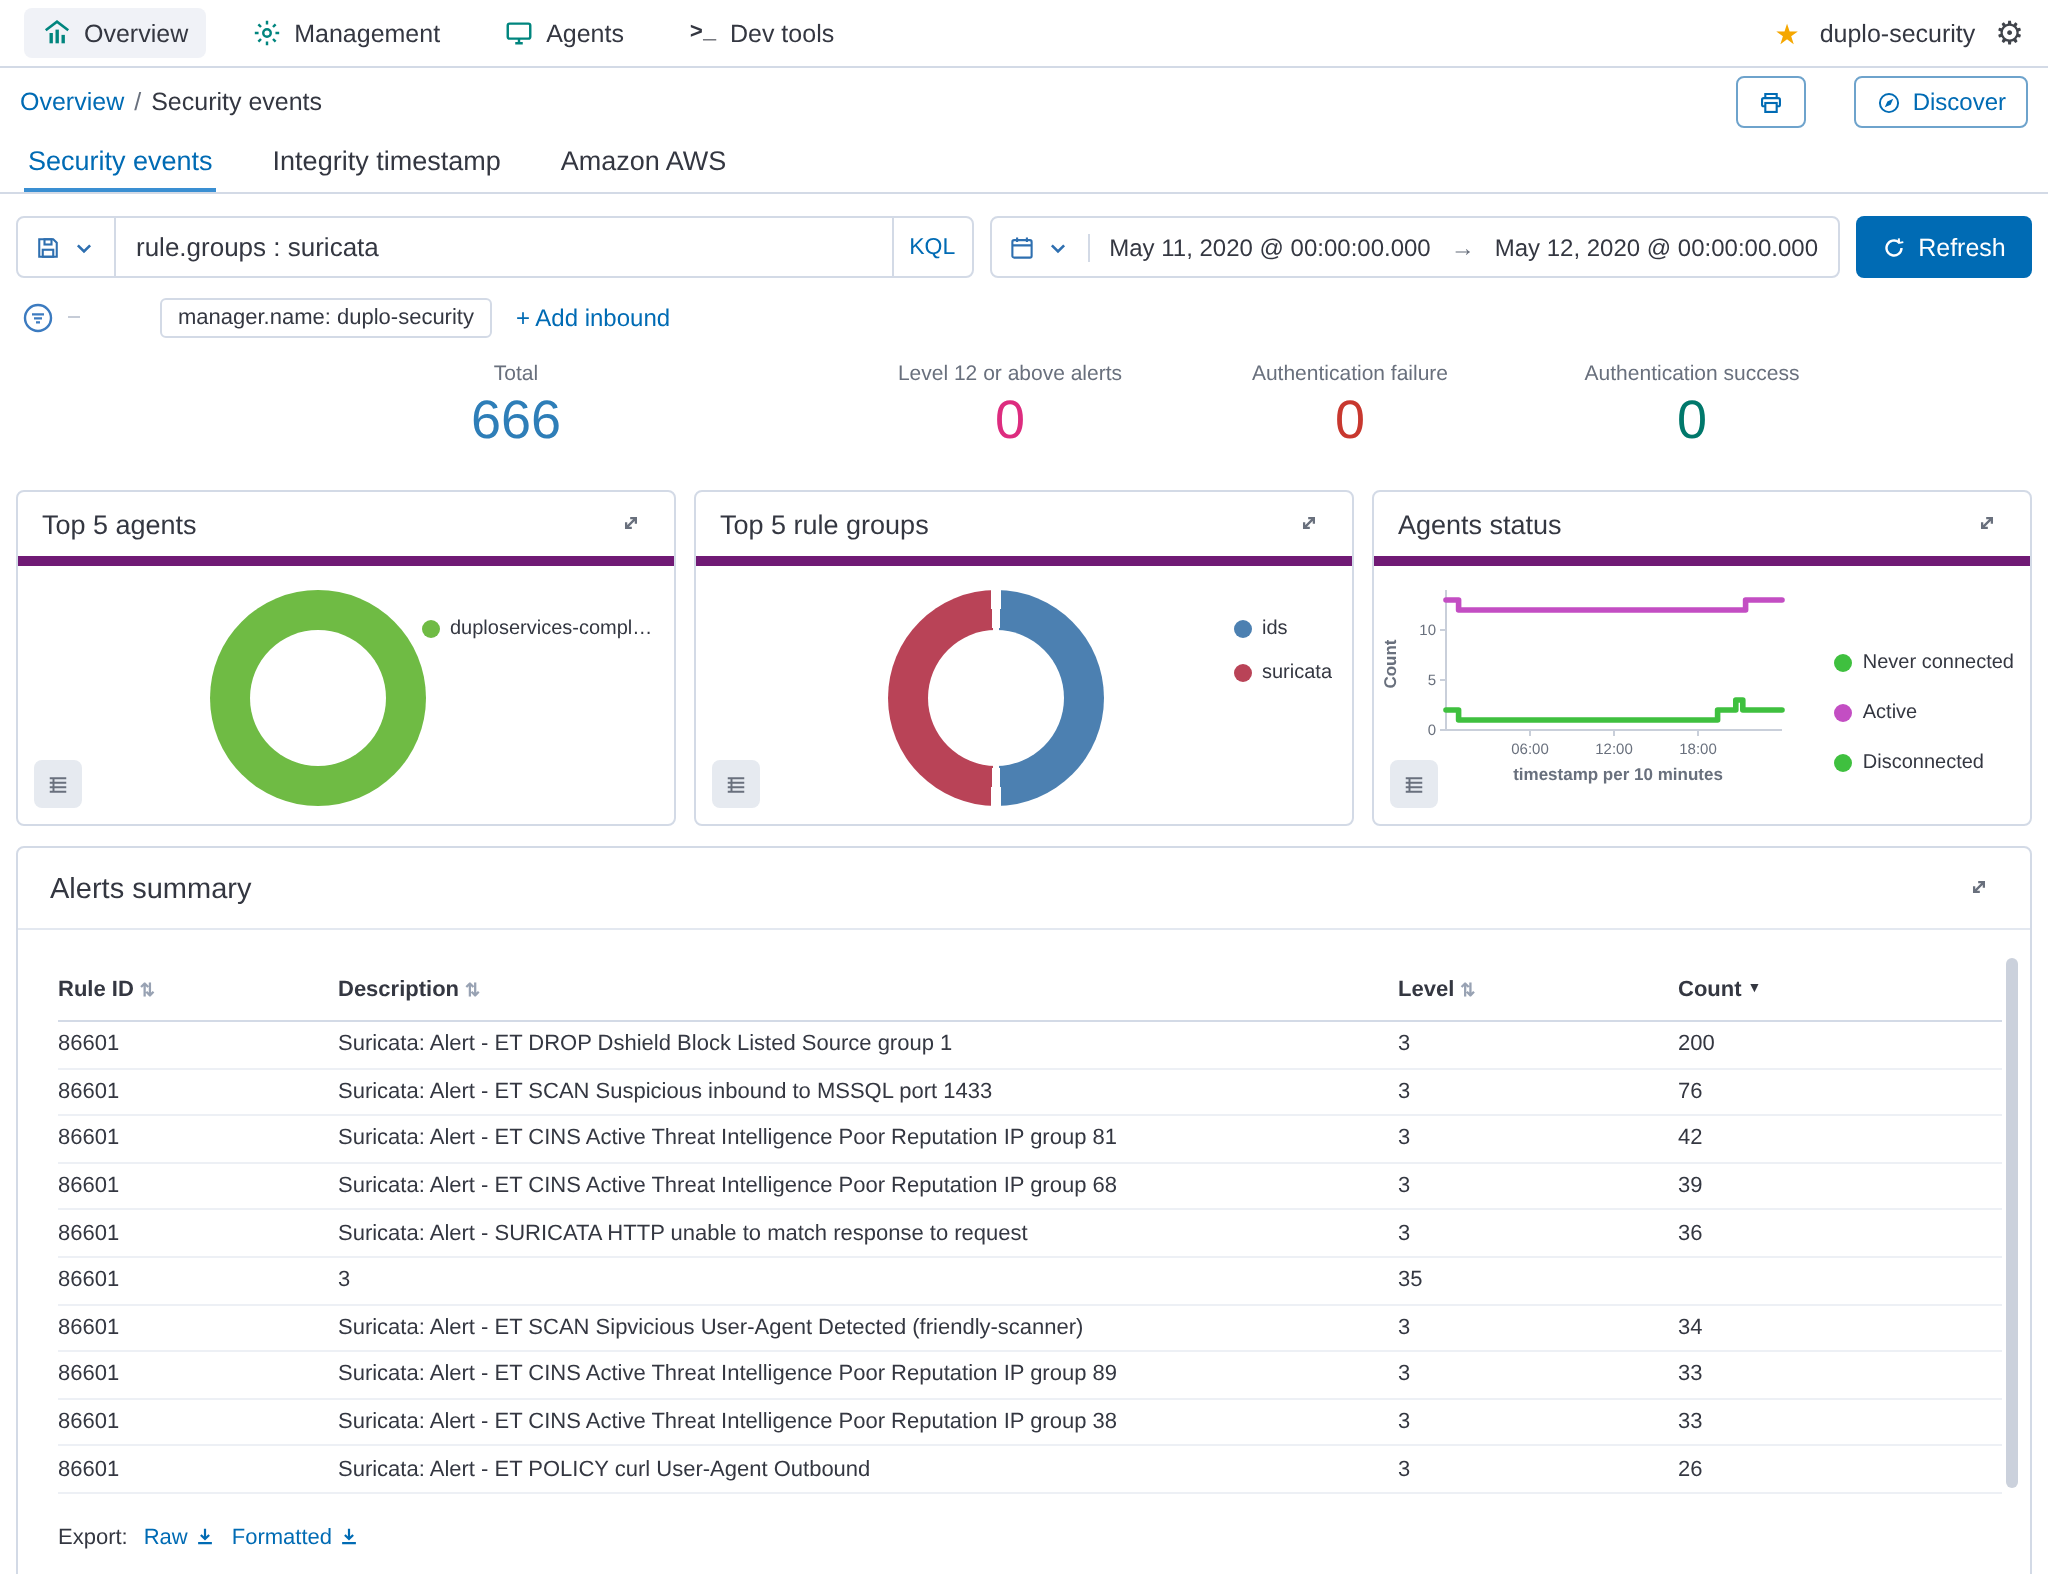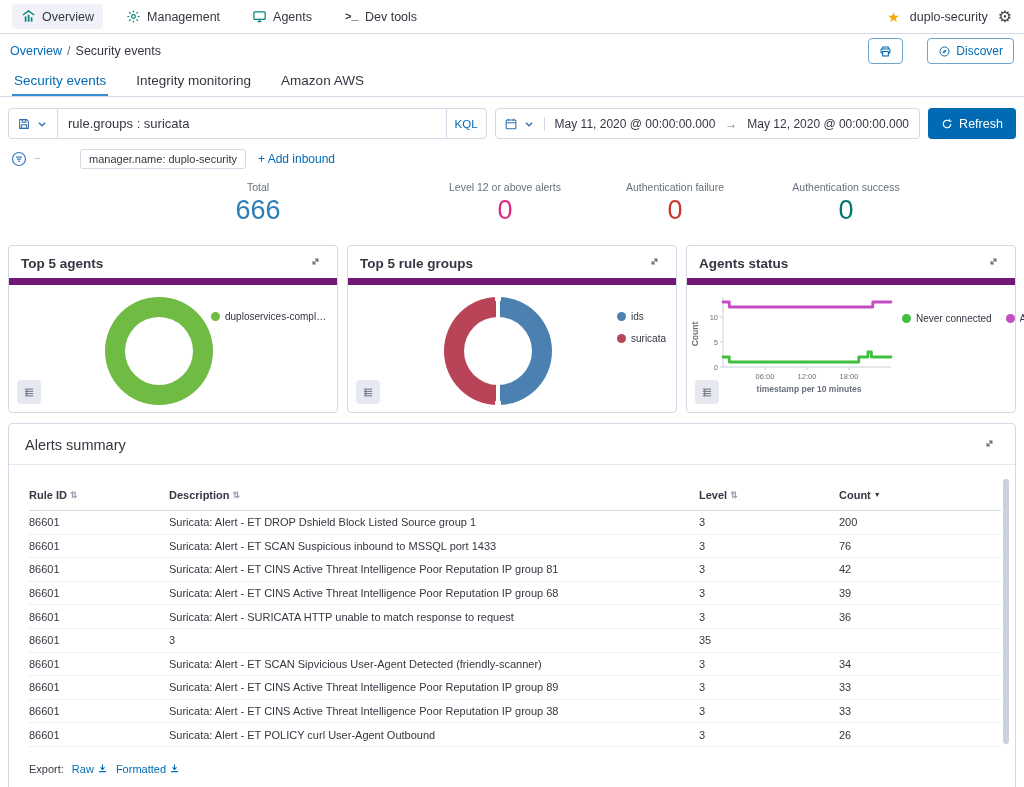--- a/index.html
+++ b/index.html
@@ -68,42 +68,42 @@
   
   .stats { display:grid; grid-template-columns:286px 208px 132px 210px; margin:10px 0 0 115px; height:54px; }
   .stat { text-align:center; }
   .stat-label { font-size:10.5px; color:#69707d; }
   .stat-value { font-size:27px; margin-top:2px; }
 
   
   .panels { display:flex; gap:9px; margin:10px 8px 0 8px; height:168px; }
   .panel { flex:1 1 0; border:1px solid #d3dae6; border-radius:4px; background:#fff; position:relative;
            display:flex; flex-direction:column; }
-  .panel-head { display:flex; align-items:center; justify-content:space-between; padding:9px 12px 7px 12px;
-                border-bottom:7px solid #701a75;font-weight:bold; }
+  .panel-head { display:flex; align-items:flex-start; justify-content:space-between; padding:9px 12px 7px 12px;
+                border-bottom:5px solid #701a75; }
   .panel-title { font-size:13.5px; color:#343741; }
   .expand-btn { width:16px; height:16px; color:#69707d; cursor:pointer; }
   .expand-btn svg { width:13px; height:13px; }
   .panel-body { flex:1; position:relative; }
   .table-toggle { position:absolute; left:8px; bottom:8px; width:24px; height:24px; background:#e6eaf0;
                   border:none; border-radius:4px; display:flex; align-items:center; justify-content:center;
                   color:#69707d; cursor:pointer; }
   .table-toggle svg { width:13px; height:13px; }
 
   .donut { width:108px; height:108px; border-radius:50%; position:absolute; left:96px; top:12px; }
   .donut::after { content:''; position:absolute; inset:20px; background:#fff; border-radius:50%; }
   .legend { position:absolute; right:10px; top:26px; display:flex; flex-direction:column; gap:11px; max-width:116px; }
   .legend-item { display:flex; align-items:center; gap:5px; cursor:pointer; }
   .dot { width:9px; height:9px; border-radius:50%; flex:none; }
   .legend-label { font-size:10px; color:#343741; white-space:nowrap; overflow:hidden; text-overflow:ellipsis; }
 
   .line-chart-wrap { position:absolute; left:6px; top:6px; width:212px; }
   .ylabel { position:absolute; left:-28px; top:38px; transform:rotate(-90deg); font-size:8.5px; font-weight:bold; color:#69707d; width:60px; text-align:center; }
   .xlabel { text-align:center; font-size:8.5px; font-weight:bold; color:#69707d; margin-top:-2px; margin-left:20px; }
-  .ls-legend { position:absolute; right:8px; top:28px; display:flex; flex-direction:row; gap:14px; max-width:105px; }
+  .ls-legend { position:absolute; right:8px; top:43px; display:flex; flex-direction:column; gap:14px; max-width:105px; }
 
   
   .alerts-panel { margin:10px 8px 0 8px; border:1px solid #d3dae6; border-radius:4px; background:#fff; height:368px;
                   position:relative; }
   .alerts-head { display:flex; align-items:center; justify-content:space-between; padding:13px 16px 11px 16px;
                  border-bottom:1px solid #e3e8f0; }
   .alerts-title { font-size:14.5px; }
   .table-wrap { position:relative; margin:14px 14px 0 20px; }
   .thead, .trow { display:grid; grid-template-columns:140px 530px 140px 140px; align-items:center; }
   .thead { height:32px; border-bottom:1px solid #d3dae6; font-weight:bold; font-size:11px; }
@@ -181,21 +181,21 @@
         <circle cx="8" cy="8" r="5.6"></circle>
           <path d="M10.6 5.4 L9 9 L5.4 10.6 L7 7 Z" fill="currentColor" stroke="none"></path>
       </svg>
       <span>Discover</span>
     </button>
   </div>
 </div>
 
 <div class="tabs">
   <div class="tab active">Security events</div>
-  <div class="tab">Integrity monitoring</div>
+  <div class="tab">Integrity timestamp</div>
   <div class="tab">Amazon AWS</div>
 </div>
 
 <div class="query-row">
   <div class="query-box">
     <div class="seg bordered-r">
       <svg viewBox="0 0 16 16" fill="none" stroke="currentColor" stroke-width="1.2">
         <path d="M3 3 h8 l2 2 v8 h-10 z"></path>
           <rect x="5" y="9" width="6" height="4"></rect>
           <rect x="6" y="3" width="4" height="3"></rect>

